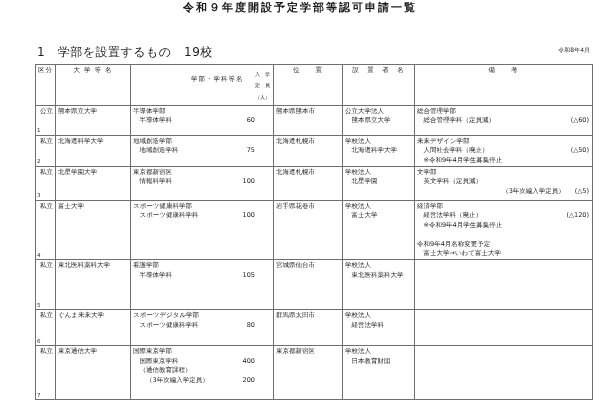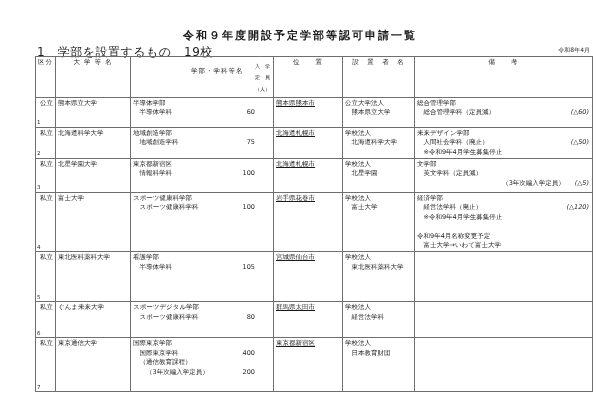--- a/index.html
+++ b/index.html
@@ -2,55 +2,55 @@
 <html><head>
 <meta charset="utf-8">
 <style>
   html,body{margin:0;padding:0;background:#e9e9e9;}
   .page{
     position:relative;width:600px;height:400px;background:#ffffff;
     font-family:"DejaVu Sans","Liberation Sans",sans-serif;color:#1c1c1c;
     overflow:hidden;
   }
   .doc-title{
-    position:absolute;top:28px;left:0;width:600px;text-align:center;
+    position:absolute;top:0;left:0;width:600px;text-align:center;
     font-size:11px;font-weight:bold;letter-spacing:2px;color:#1a1a1a;
   }
   .section-label{
     position:absolute;left:37px;top:44px;font-size:12px;letter-spacing:.5px;
   }
   .date-label{
     position:absolute;right:10px;top:46px;font-size:6px;
   }
   table.app-table{
-    position:absolute;left:35px;top:56px;width:557px;
+    position:absolute;left:35px;top:64px;width:557px;
     border-collapse:collapse;table-layout:fixed;
   }
   .app-table td,.app-table th{
     border:1px solid #6f6f6f;padding:1px 2px;vertical-align:top;
     font-size:6.5px;font-weight:normal;line-height:1.45;
     white-space:pre-wrap;overflow:hidden;
   }
   thead th{text-align:center;vertical-align:middle;height:24px;letter-spacing:1px;}
   th.fac-head{position:relative;}
   .cap-head{
     position:absolute;right:3px;top:1px;font-size:5px;line-height:1.15;
     text-align:center;letter-spacing:0;
   }
   .kubun-cell{position:relative;text-align:right;padding-top:3px;}
   .row-no{position:absolute;left:1px;bottom:0;font-size:5.5px;color:#2a2a2a;}
   .fline{display:flex;}
   .ftext{flex:0 1 auto;}
   .fcap{margin-left:auto;width:34px;text-align:right;padding-right:16px;flex:0 0 auto;}
   .rline{display:flex;}
   .rtext{flex:0 1 auto;}
-  .rcap{margin-left:auto;flex:0 0 auto;padding-right:1px;font-style:italic;}
+  .rcap{margin-left:auto;flex:0 0 auto;padding-right:1px;}
   .rline.rright .rtext{margin-left:auto;padding-right:10px;}
   .rline.rright .rcap{margin-left:0;}
-  .loc-cell{padding-top:2px;text-decoration:underline;}
+  .loc-cell{padding-top:2px;}
   #table-body tr:nth-child(1){height:30px;}
   #table-body tr:nth-child(2){height:30px;}
   #table-body tr:nth-child(3){height:34px;}
   #table-body tr:nth-child(4){height:54px;}
   #table-body tr:nth-child(5){height:50px;}
   #table-body tr:nth-child(6){height:36px;}
   #table-body tr:nth-child(7){height:54px;}
 </style>
 </head>
 <body>

